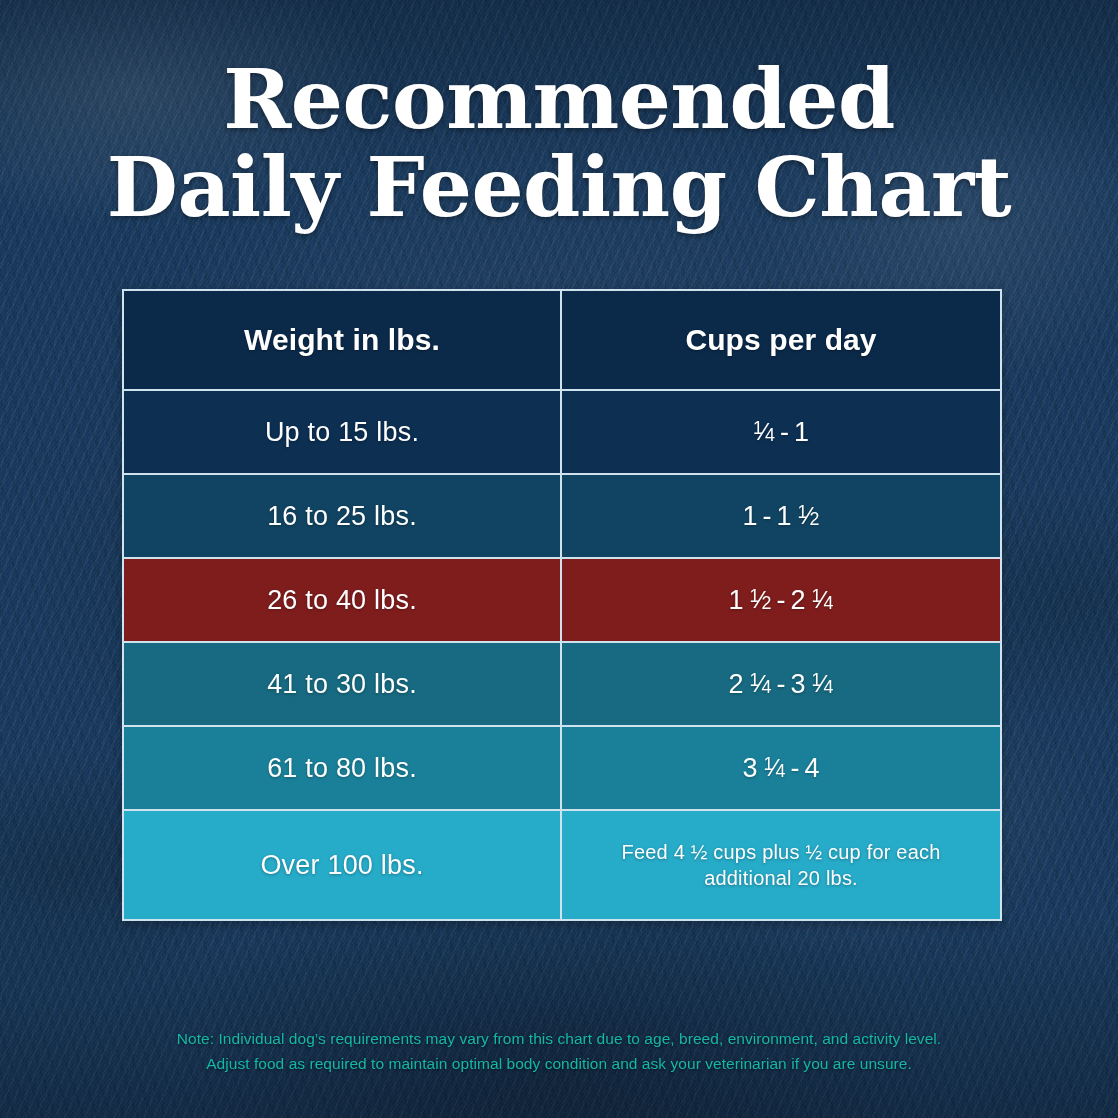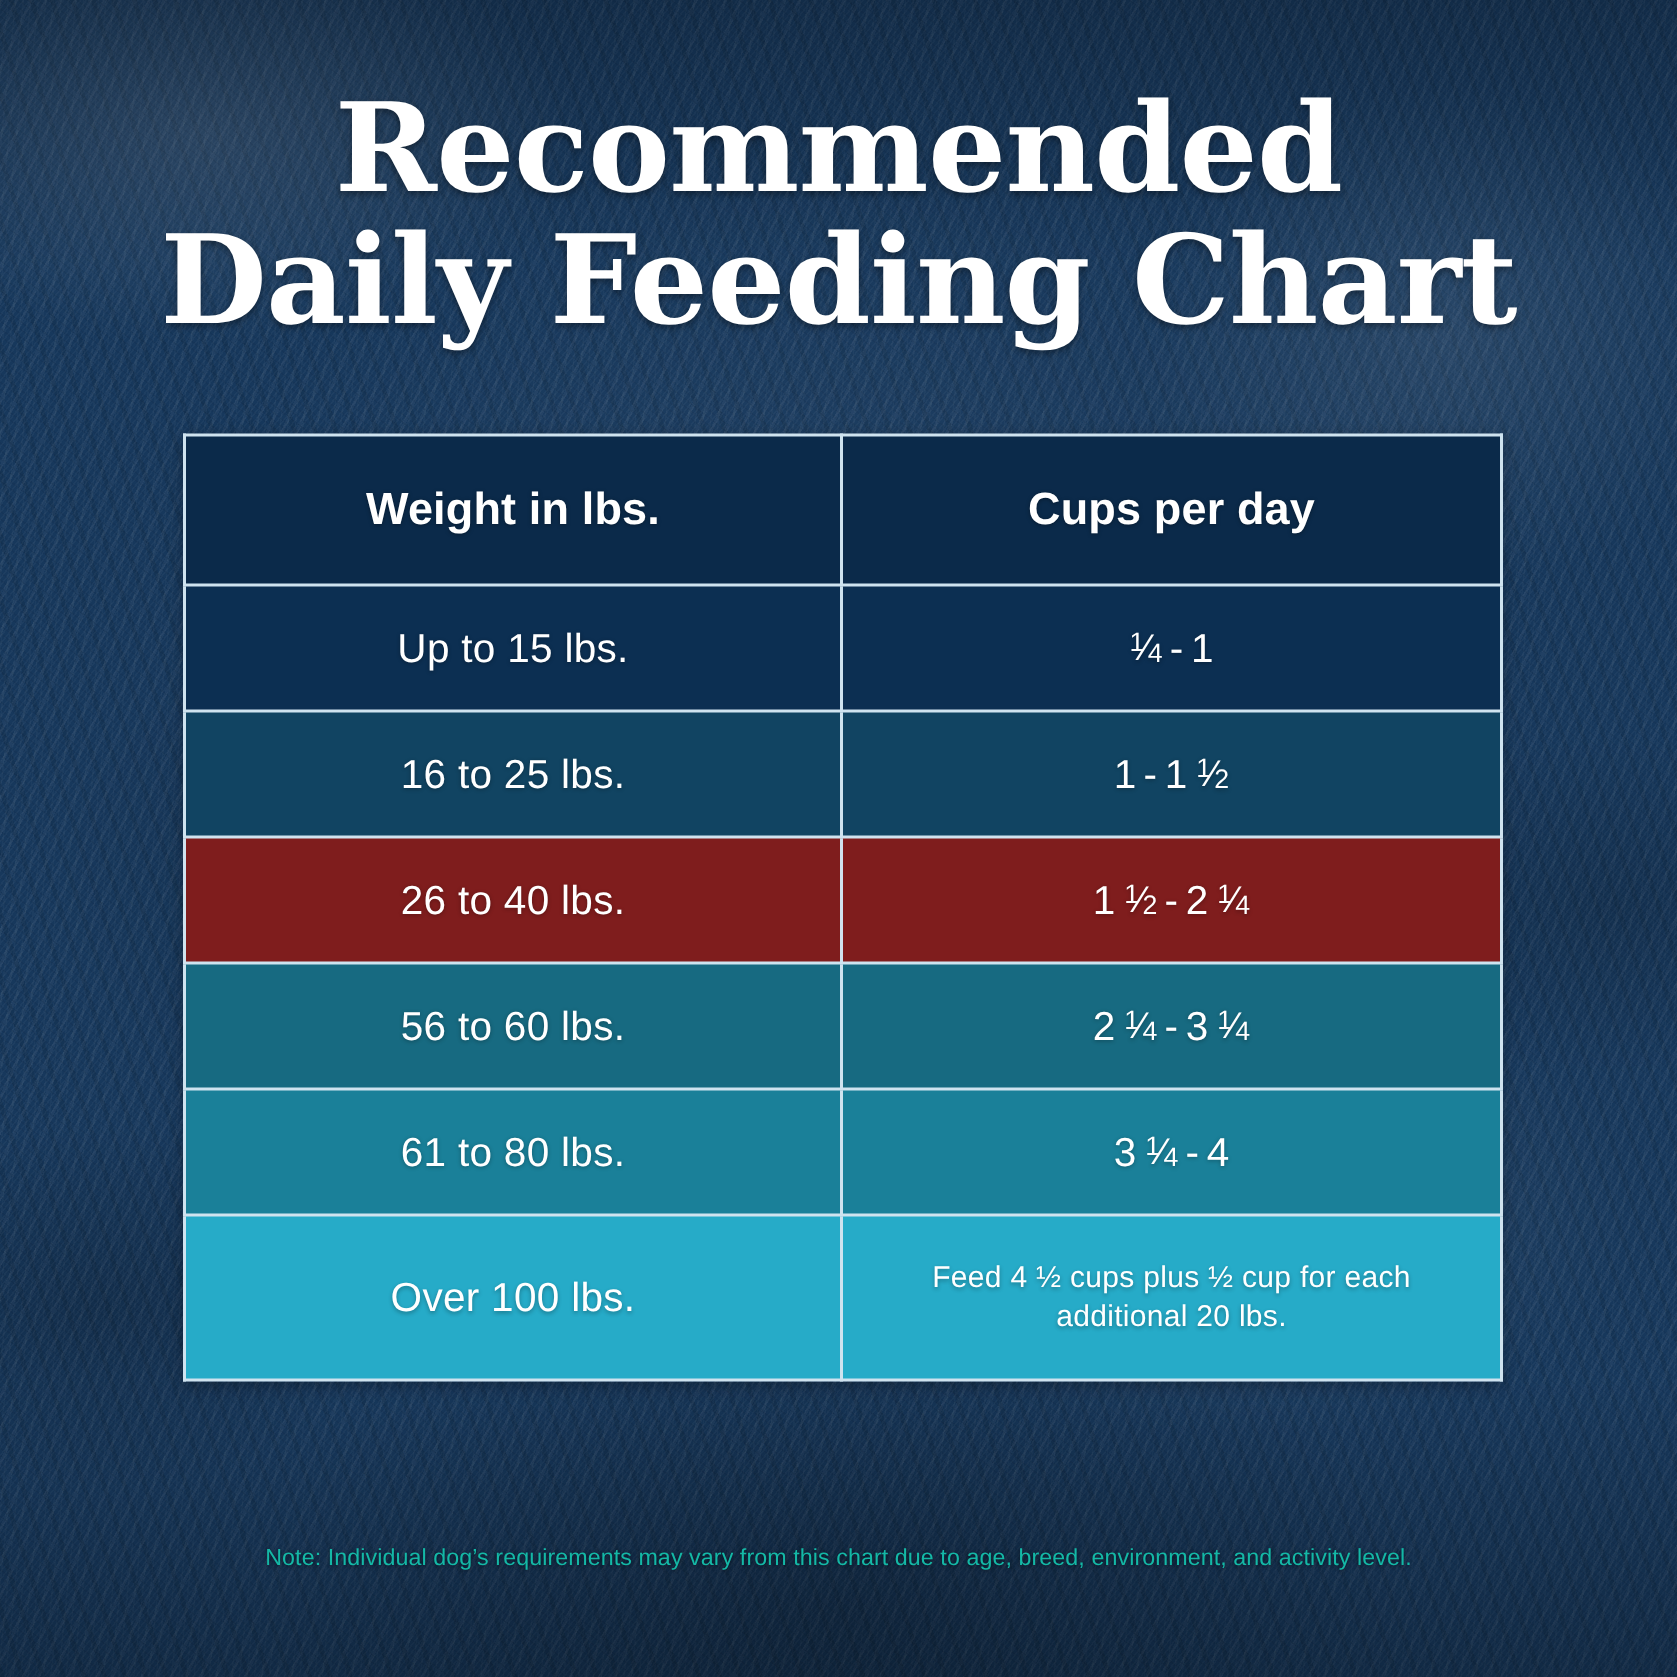--- a/index.html
+++ b/index.html
@@ -207,32 +207,33 @@
         </tr>
         <tr class="r1">
           <td class="row-cell">16 to 25 lbs.</td>
           <td class="row-cell"><span class="whole">1</span><span class="dash">-</span><span class="whole">1</span><span class="sp"></span><span class="frac"><span class="num">1</span><span class="sl">⁄</span><span class="den">2</span></span></td>
         </tr>
         <tr class="r2">
           <td class="row-cell">26 to 40 lbs.</td>
           <td class="row-cell"><span class="whole">1</span><span class="sp"></span><span class="frac"><span class="num">1</span><span class="sl">⁄</span><span class="den">2</span></span><span class="dash">-</span><span class="whole">2</span><span class="sp"></span><span class="frac"><span class="num">1</span><span class="sl">⁄</span><span class="den">4</span></span></td>
         </tr>
         <tr class="r3">
-          <td class="row-cell">56 to 60 lbs.</td>
+          <td class="row-cell">41 to 30 lbs.</td>
           <td class="row-cell"><span class="whole">2</span><span class="sp"></span><span class="frac"><span class="num">1</span><span class="sl">⁄</span><span class="den">4</span></span><span class="dash">-</span><span class="whole">3</span><span class="sp"></span><span class="frac"><span class="num">1</span><span class="sl">⁄</span><span class="den">4</span></span></td>
         </tr>
         <tr class="r4">
           <td class="row-cell">61 to 80 lbs.</td>
           <td class="row-cell"><span class="whole">3</span><span class="sp"></span><span class="frac"><span class="num">1</span><span class="sl">⁄</span><span class="den">4</span></span><span class="dash">-</span><span class="whole">4</span></td>
         </tr>
         <tr class="r6">
           <td class="row-cell tall">Over 100 lbs.</td>
           <td class="row-cell tall multiline">Feed 4 ½ cups plus ½ cup for each additional 20 lbs.</td>
         </tr>
       </tbody>
     </table>
 
     <div class="note">
       <div>Note: Individual dog’s requirements may vary from this chart due to age, breed, environment, and activity level.</div>
+      <div>Adjust food as required to maintain optimal body condition and ask your veterinarian if you are unsure.</div>
     </div>
 
   </div>
 </div>
 
 </body></html>

